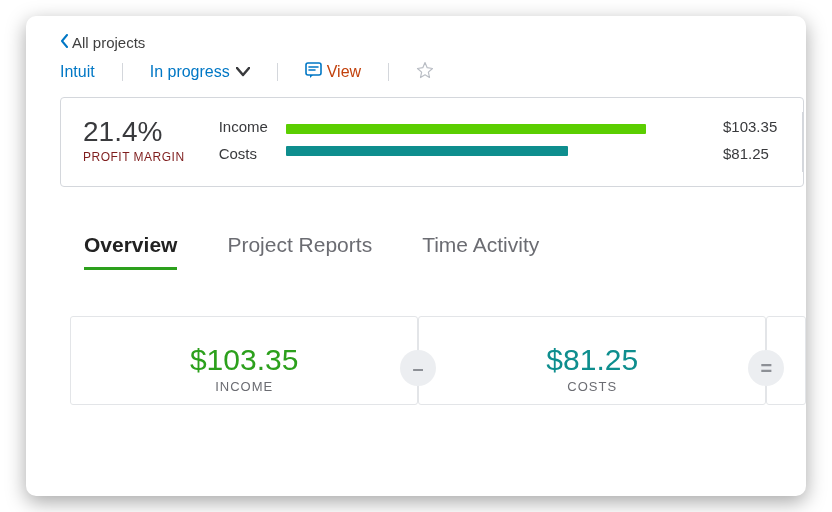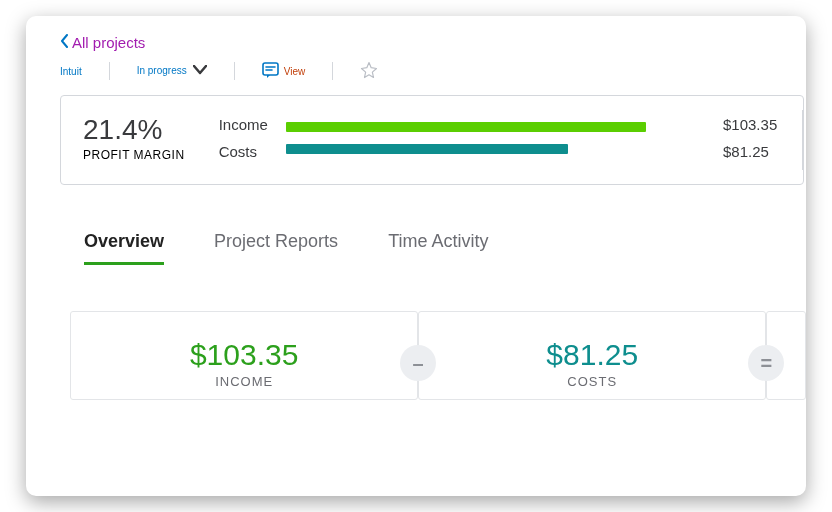--- a/index.html
+++ b/index.html
@@ -17,40 +17,40 @@
   background: #fff;
   border-radius: 10px;
   box-shadow: 0 6px 20px rgba(0,0,0,0.35);
   overflow: hidden;
   position: relative;
 }
 .inner {
   padding: 18px 0 0 34px;
 }
 .back-link {
-  color: #a21caf;
+  color: #404040;
   font-size: 15px;
   font-weight: 500;
   display: flex;
   gap: 2px;
   cursor: pointer;
 }
 .back-link svg { width: 10px; height: 14px; }
 .project-title {
   font-size: 24px;
   font-weight: 500;
   color: #2b2b2b;
   margin-top: 10px;
 }
 .meta-row {
   display: flex;
   align-items: center;
   gap: 27px;
   margin-top: 10px;
-  font-size: 10px;
+  font-size: 16px;
 }
 .meta-link { color: #0077c5; cursor: pointer; }
 .divider { width:1px; height:18px; background:#d4d7dc; }
 .status {
   color: #0077c5;
   display:flex;
   gap:6px;
   cursor:pointer;
 }
 .chev-down { display:inline-block; }
@@ -75,21 +75,21 @@
   position: relative;
 }
 .margin-block .pct {
   font-size: 28px;
   color: #393a3d;
   font-weight: 400;
 }
 .margin-block .lbl {
   font-size: 12px;
   letter-spacing: 0.5px;
-  color: #000000;
+  color: #7f1d1d;
   margin-top: 2px;
 }
 .bars-section {
   display:flex;
   gap:18px;
   align-items:center;
   flex:1;
 }
 .bar-labels {
   display:flex;
@@ -123,21 +123,21 @@
   right:0;
   top:14px;
   bottom:14px;
   width:1px;
   background:#d4d7dc;
 }
 .tabs {
   display:flex;
   gap:50px;
   margin: 46px 0 0 24px;
-  font-size:18px;
+  font-size:21px;
   color:#6b6c72;
 }
 .tab {
   cursor:pointer;
   padding-bottom:10px;
 }
 .tab.active {
   color:#222;
   font-weight:600;
   border-bottom:3px solid #2ca01c;

